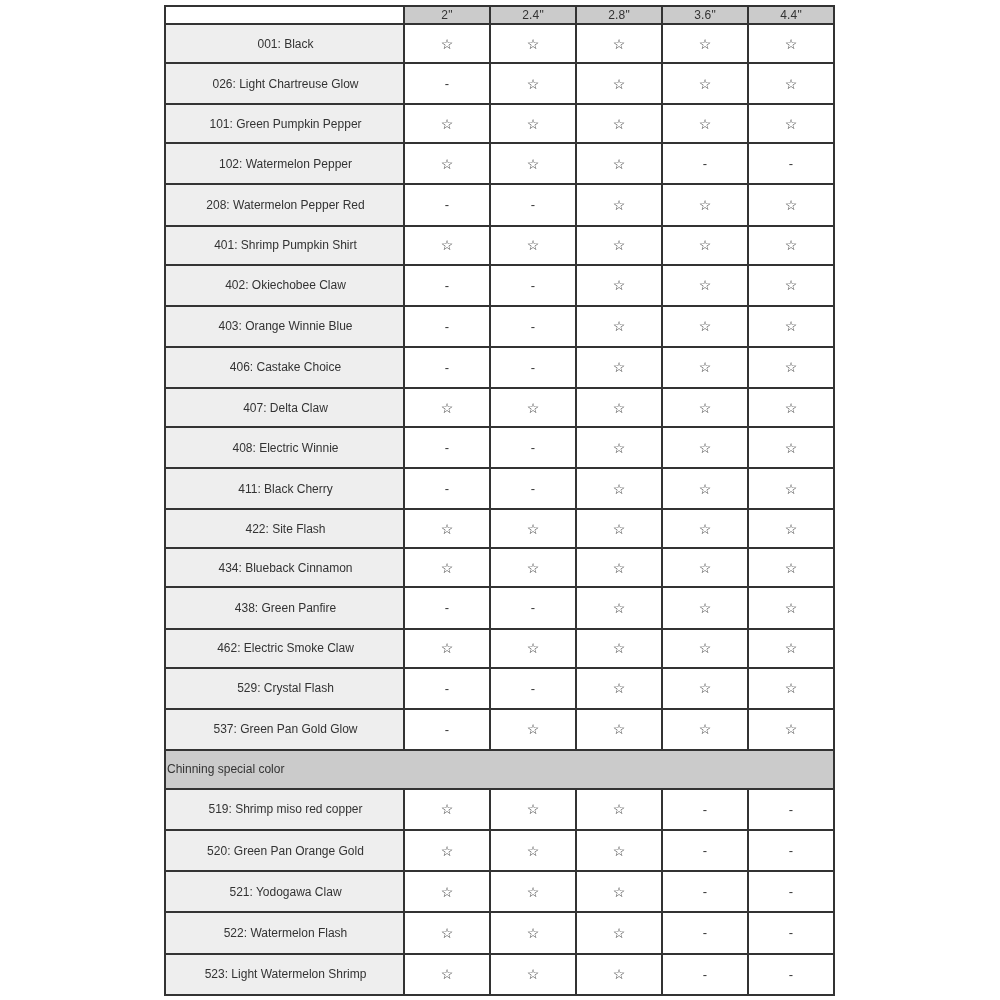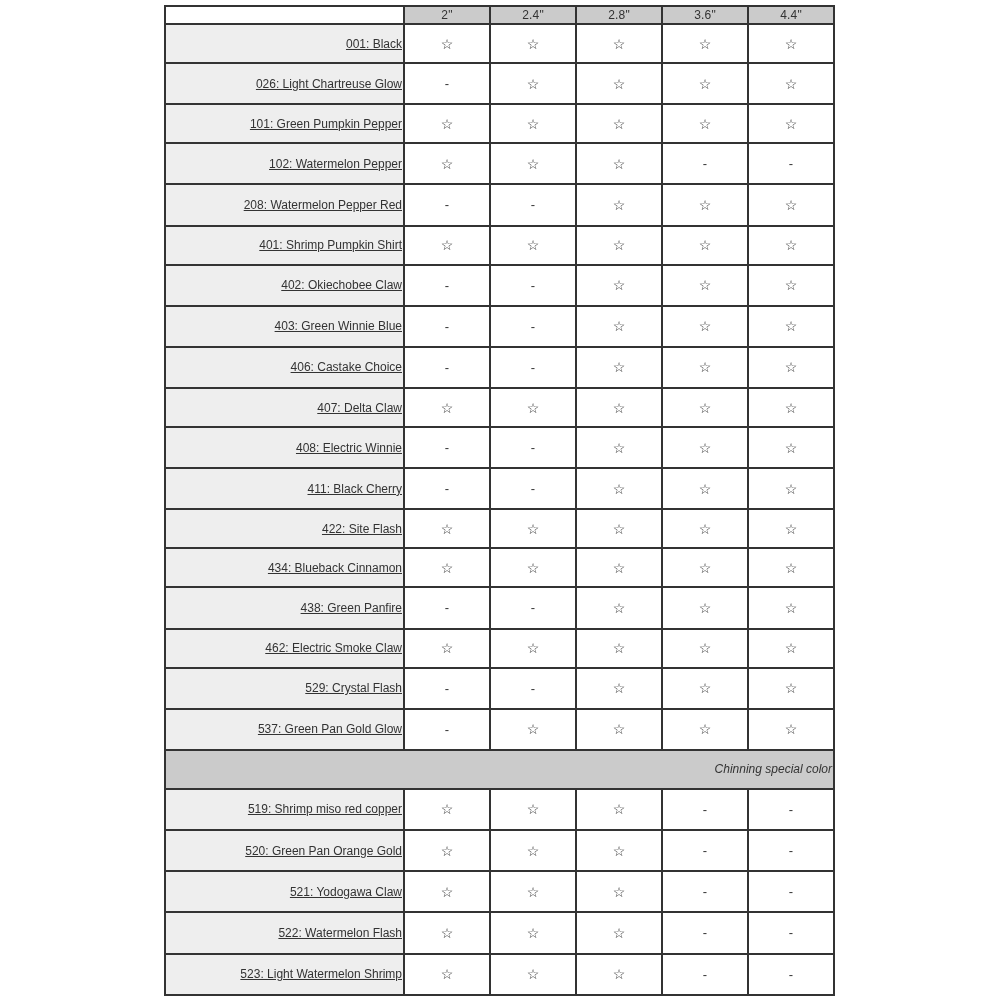--- a/index.html
+++ b/index.html
@@ -34,40 +34,38 @@
   th.corner-cell {
     background: #ffffff;
   }
   th.size-header {
     background: #cbcbcb;
     text-align: center;
     letter-spacing: 0.2px;
   }
   td.color-label-cell {
     background: #eeeeee;
-    text-align: right;
+    text-align: center;
     padding-left: 3px;
-    text-decoration: underline;
   }
   td.mark-cell {
     background: #ffffff;
     text-align: center;
     color: #555555;
   }
   td.mark-cell.star {
     font-size: 14px;
     line-height: 1;
   }
   td.mark-cell.dash {
     font-size: 13px;
   }
   td.section-cell {
     background: #cbcbcb;
-    text-align: right;
-    font-style: italic;
+    text-align: left;
   }
 </style>
 </head>
 <body>
 
 <div class="table-wrap">
   <table class="avail">
     <colgroup>
       <col style="width: 239px;">
       <col style="width: 86px;">
@@ -139,21 +137,21 @@
         </tr>
         <tr>
           <td class="color-label-cell">402: Okiechobee Claw</td>
           <td class="mark-cell dash">-</td>
           <td class="mark-cell dash">-</td>
           <td class="mark-cell star">☆</td>
           <td class="mark-cell star">☆</td>
           <td class="mark-cell star">☆</td>
         </tr>
         <tr>
-          <td class="color-label-cell">403: Green Winnie Blue</td>
+          <td class="color-label-cell">403: Orange Winnie Blue</td>
           <td class="mark-cell dash">-</td>
           <td class="mark-cell dash">-</td>
           <td class="mark-cell star">☆</td>
           <td class="mark-cell star">☆</td>
           <td class="mark-cell star">☆</td>
         </tr>
         <tr>
           <td class="color-label-cell">406: Castake Choice</td>
           <td class="mark-cell dash">-</td>
           <td class="mark-cell dash">-</td>

